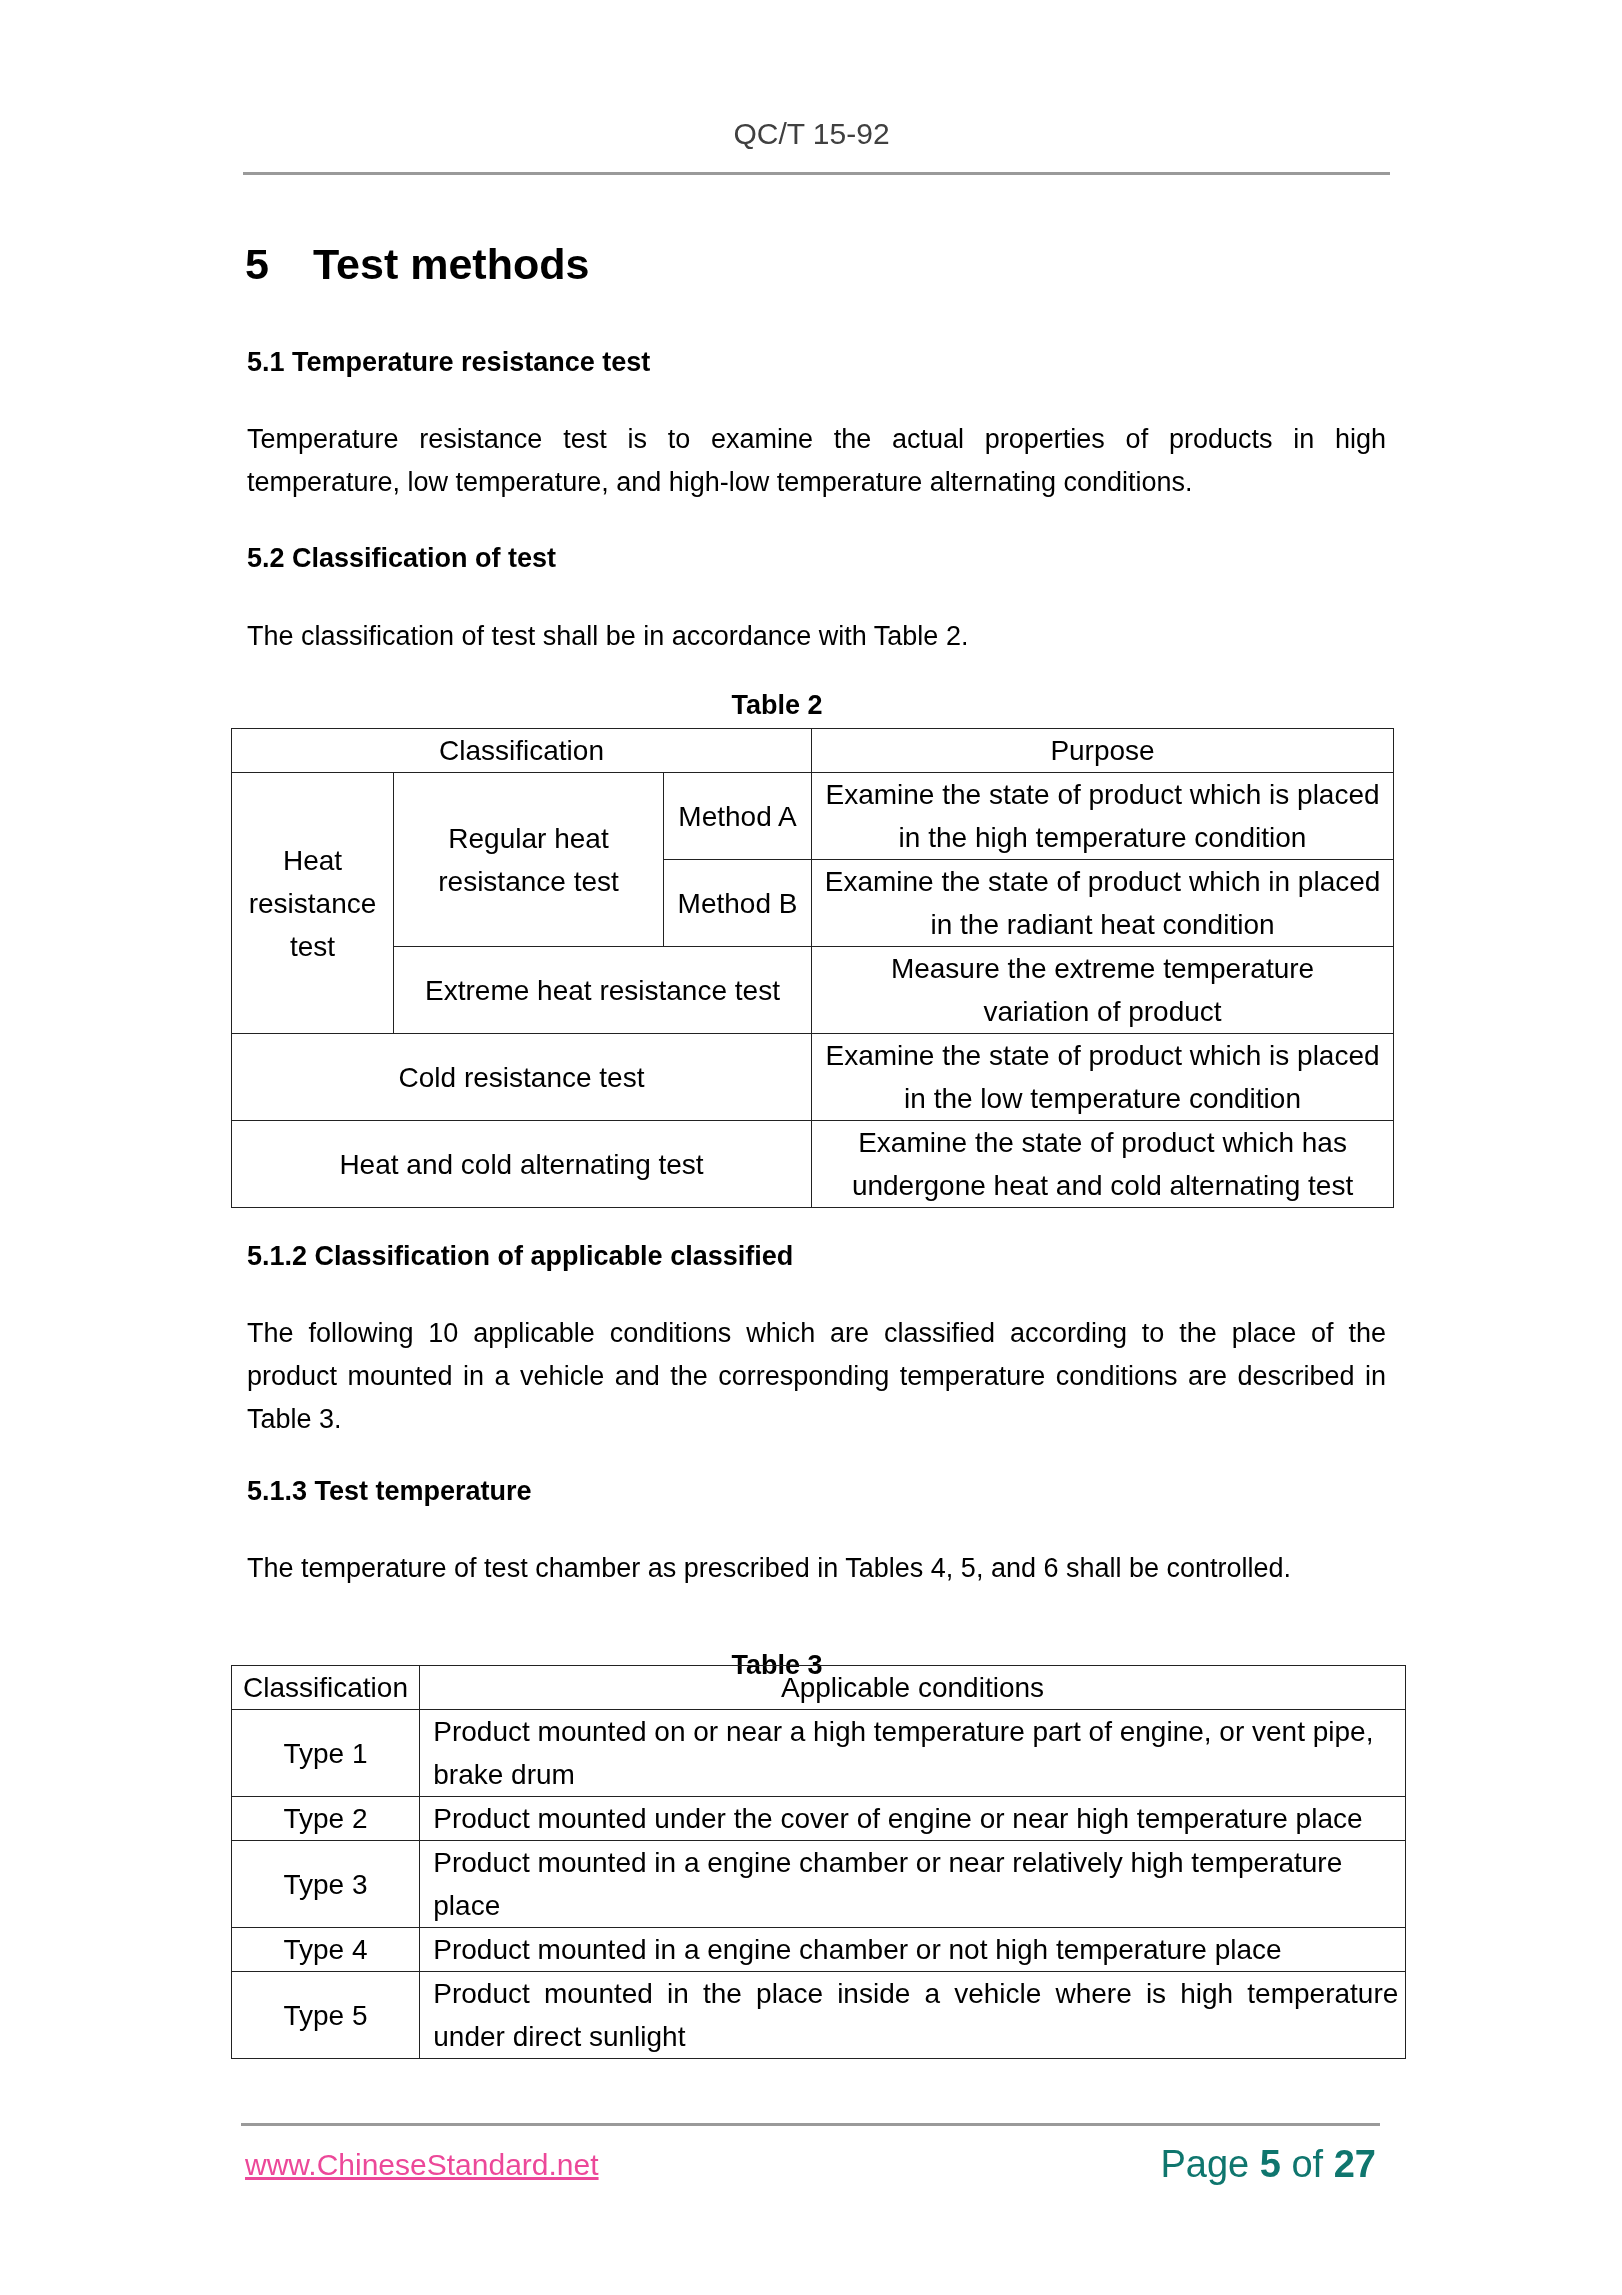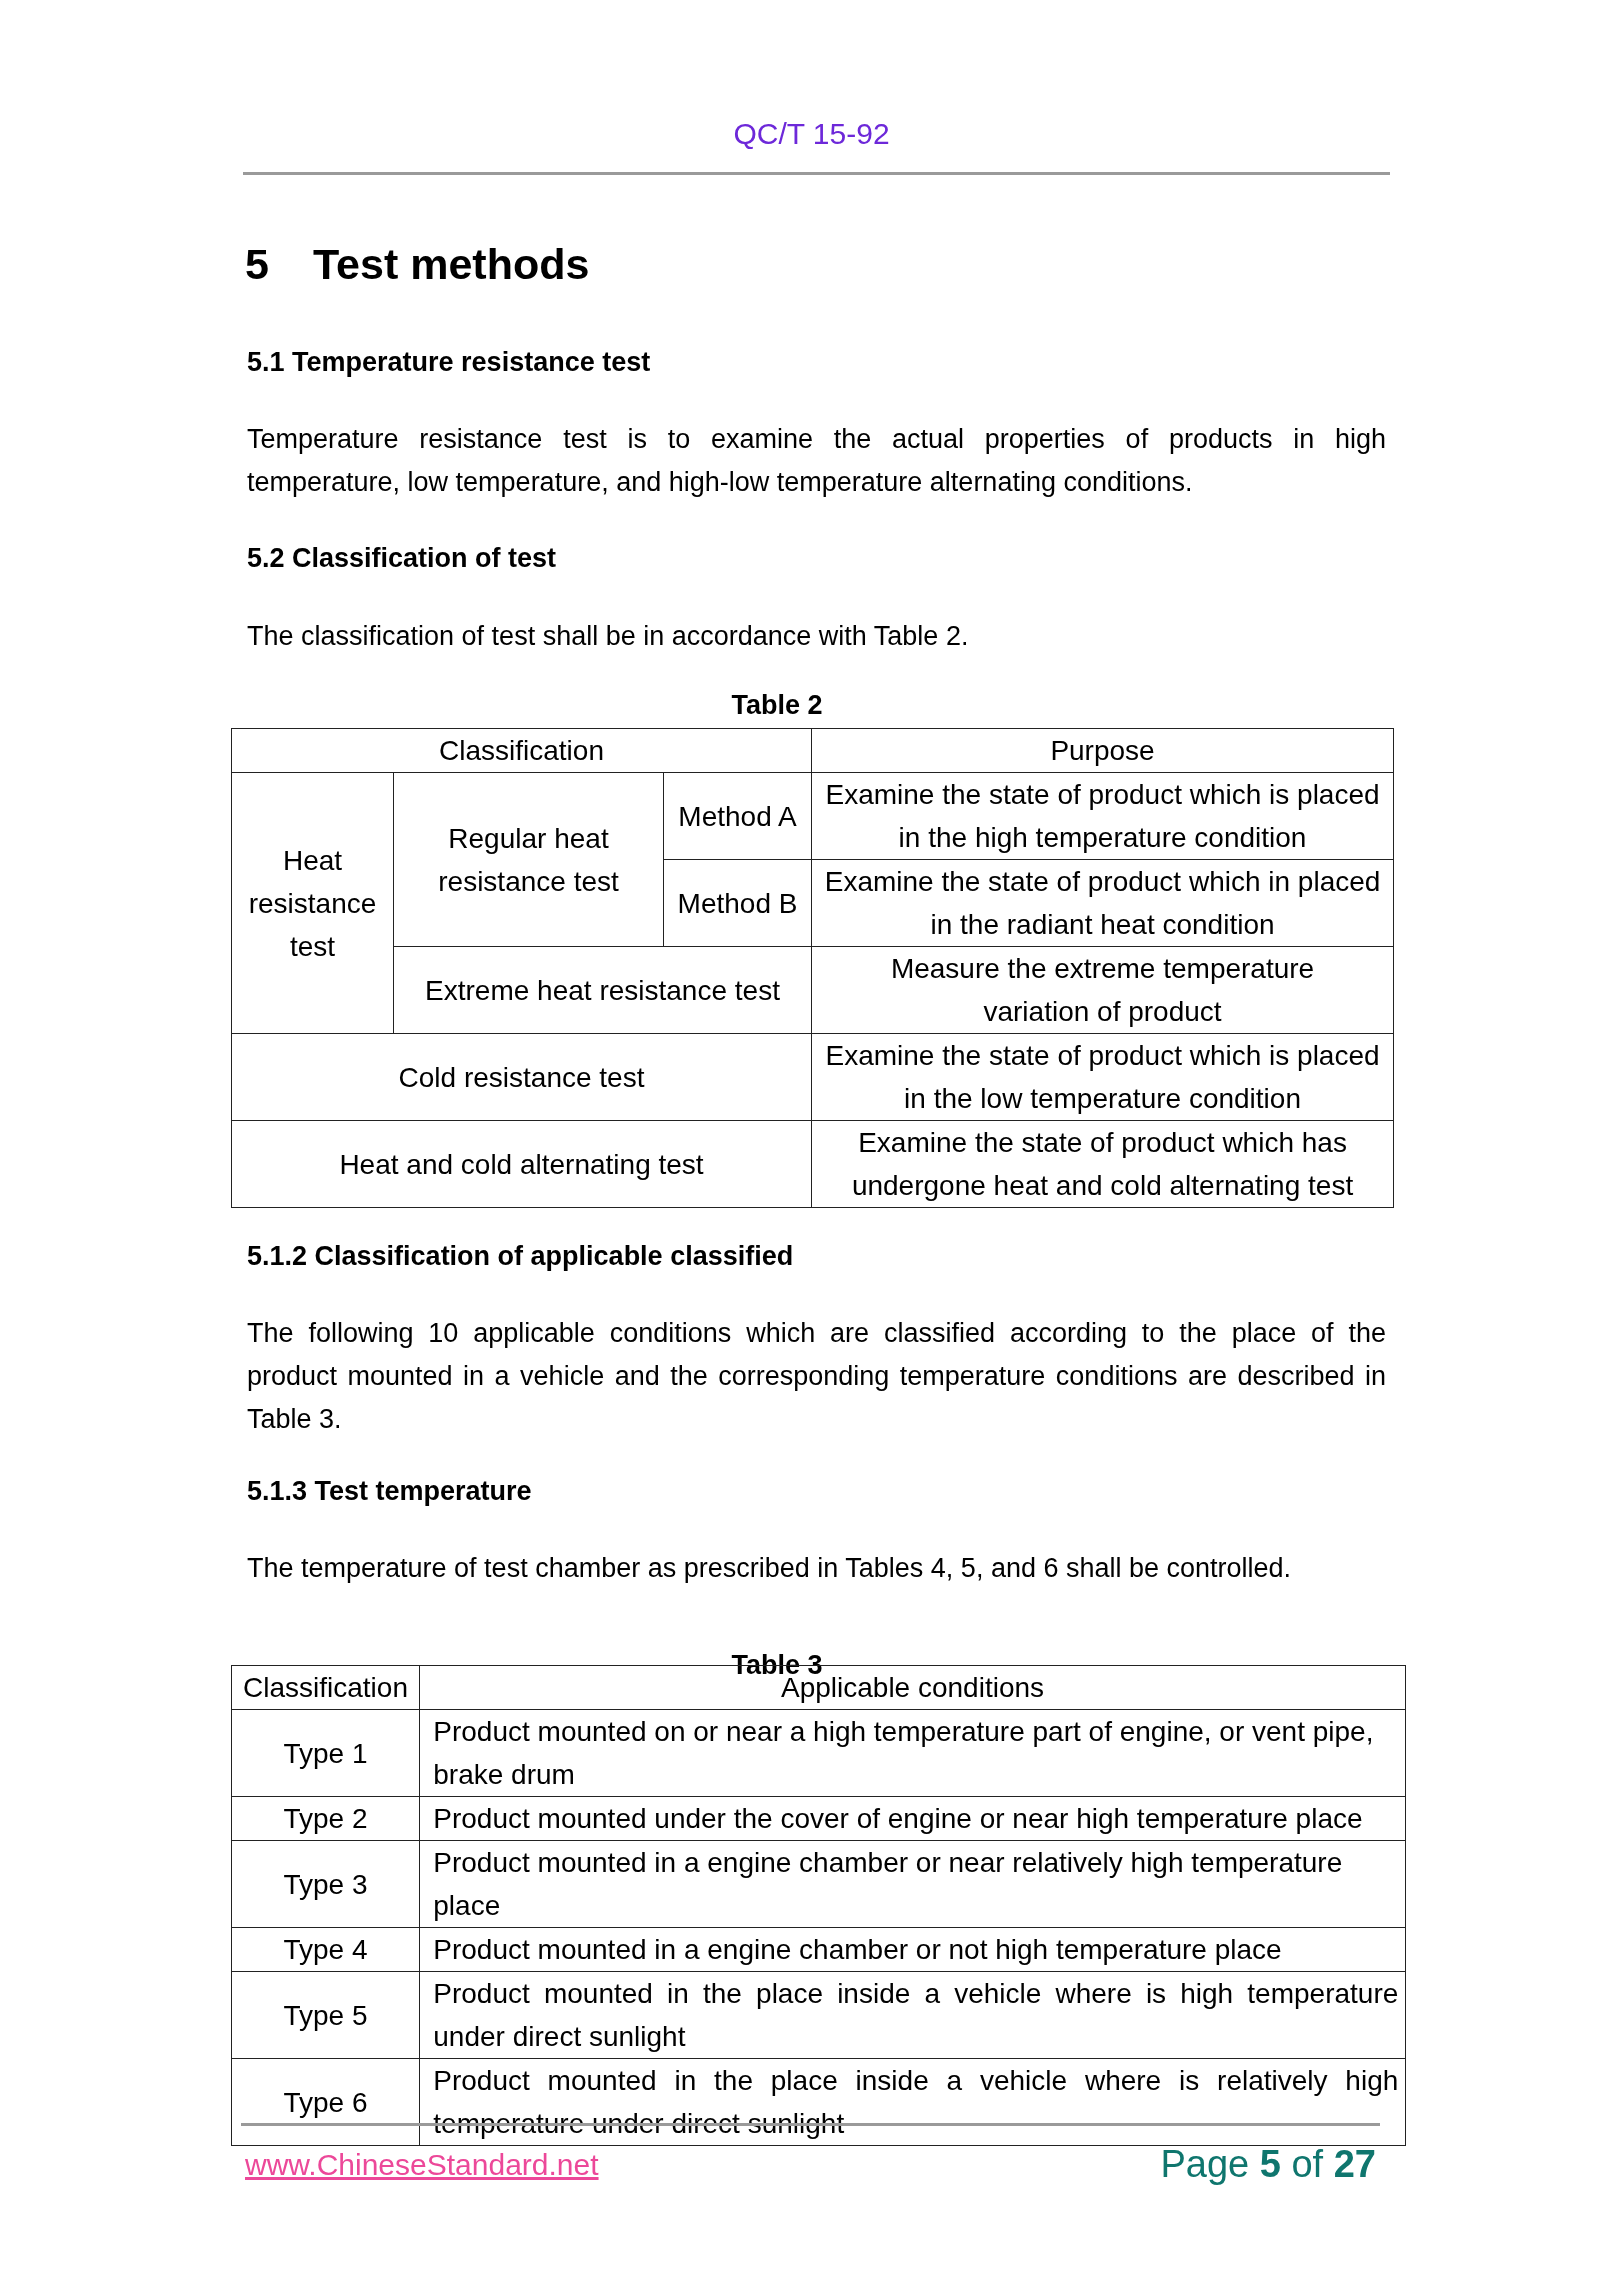--- a/index.html
+++ b/index.html
@@ -1,19 +1,19 @@
 <!DOCTYPE html>
 <html style="font-size:13.3px"><head>
 <meta charset="utf-8">
 <style>
   html, body { margin:0; padding:0; background:#ffffff; }
   body { width:1623px; height:2295px; position:relative; overflow:hidden;
          font-family:"Liberation Sans", sans-serif; color:#000; }
   .abs { position:absolute; }
-  .hdr-text { left:0; width:1623px; top:115px; text-align:center; font-size:30px; color:#6d28d9; line-height:37px; }
+  .hdr-text { left:0; width:1623px; top:115px; text-align:center; font-size:30px; color:#404040; line-height:37px; }
   .rule { height:2.5px; background:#9a9a9a; }
   .h1 { left:245px; top:238px; font-size:43px; font-weight:bold; line-height:53px; white-space:nowrap; }
   .h1 .num { display:inline-block; width:68px; }
   .h2 { left:247px; font-size:27px; font-weight:bold; line-height:33px; white-space:nowrap; }
   .para { left:247px; width:1139px; font-size:27px; line-height:43px; text-align:justify; }
   .para.single { text-align:left; }
   .caption { left:0; width:1554px; text-align:center; font-size:27px; font-weight:bold; line-height:33px; }
   table { border-collapse:collapse; position:absolute; table-layout:fixed; }
   td, th { border:1.7px solid #222; font-size:28px; font-weight:normal; line-height:43px; padding:0 6.7px; text-align:center; vertical-align:middle; }
   #t2 { left:231px; top:728px; width:1162px; }
@@ -115,24 +115,20 @@
     <td class="cond">Product mounted in a engine chamber or near relatively high temperature place</td>
   </tr>
   <tr>
     <td>Type 4</td>
     <td class="cond">Product mounted in a engine chamber or not high temperature place</td>
   </tr>
   <tr class="tall">
     <td>Type 5</td>
     <td class="cond just">Product mounted in the place inside a vehicle where is high temperature under direct sunlight</td>
   </tr>
-  <tr class="tall">
-    <td>Type 6</td>
-    <td class="cond just">Product mounted in the place inside a vehicle where is relatively high temperature under direct sunlight</td>
-  </tr>
 </tbody>
   </table>
 
 <div class="abs footer-rule"></div>
 <div class="abs footer-link">www.ChineseStandard.net</div>
 <div class="abs footer-page">
   <span>Page</span>
   <b>5</b>
   <span>of</span>
   <b>27</b>

